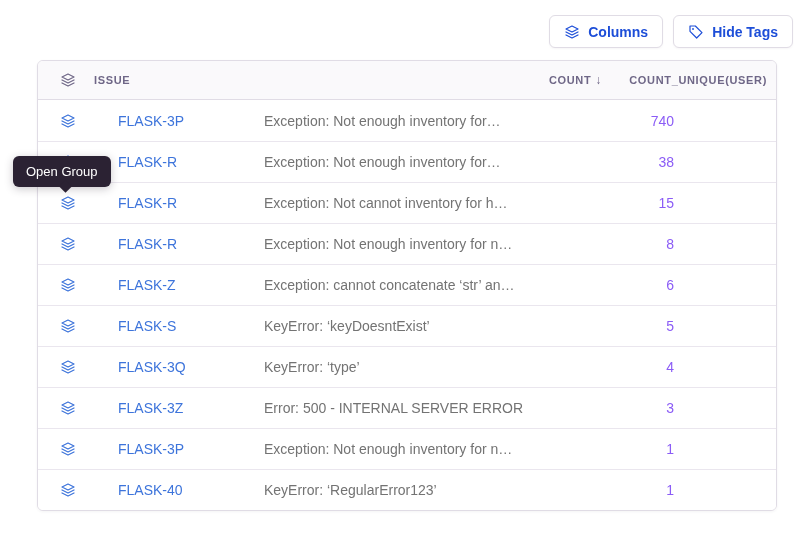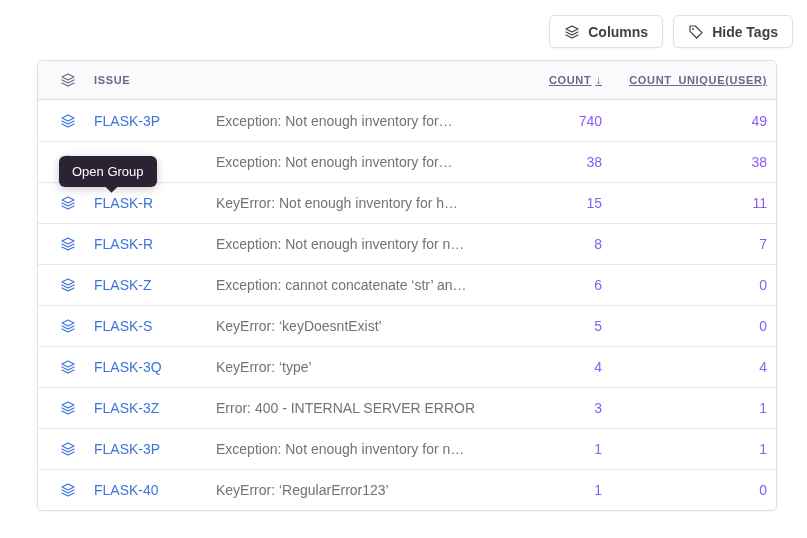--- a/index.html
+++ b/index.html
@@ -28,21 +28,21 @@
     display: inline-flex;
     align-items: center;
     gap: 8px;
     height: 33px;
     padding: 0 14px;
     background: #ffffff;
     border: 1px solid #e0dce5;
     border-radius: 6px;
     font-size: 14px;
     font-weight: 600;
-    color: #404040;
+    color: #1d4ed8;
     box-shadow: 0 1px 2px rgba(43,34,51,0.04);
     cursor: pointer;
     font-family: inherit;
   }
   .icon {
     width: 16px;
     height: 16px;
     fill: none;
     stroke: currentColor;
     stroke-width: 1.8;
@@ -68,37 +68,37 @@
   .thead, .row {
     display: grid;
     grid-template-columns: 56px 122px 300px 86px 176px;
     align-items: center;
   }
   .thead {
     height: 39px;
     background: #faf9fb;
     border-bottom: 1px solid #e0dce5;
   }
-  .row { height: 41px; background: #ffffff; }
+  .row { height: 41px; background: #ffffff; gap: 24px; }
   .row + .row { border-top: 1px solid #eae6ee; }
 
   .cell { overflow: hidden; white-space: nowrap; }
   .icon-cell {
     display: flex;
     align-items: center;
     padding-left: 22px;
   }
   .h {
     font-size: 11px;
     font-weight: 700;
     letter-spacing: 0.06em;
     color: #6f6787;
   }
   .num { text-align: right; }
-  .h.num { display: block; text-decoration: underline; }
+  .h.num { display: block; }
   .unique, .h-unique { padding-right: 11px; }
   .arrow { margin-left: 4px; font-size: 12px; font-weight: 400; }
 
   .issue {
     color: #3d74db;
     font-size: 14px;
     font-weight: 500;
     cursor: pointer;
   }
   .title {
@@ -115,21 +115,20 @@
     top: 156px;
     z-index: 20;
     background: #2b2233;
     color: #ffffff;
     font-size: 13px;
     font-weight: 400;
     padding: 8px 13px;
     border-radius: 6px;
     box-shadow: 0 2px 8px rgba(43,34,51,0.25);
     white-space: nowrap;
-    margin-left: 46px;
   }
   .tooltip-arrow {
     position: absolute;
     left: 48px;
     bottom: -4px;
     width: 9px;
     height: 9px;
     background: #2b2233;
     transform: rotate(45deg);
   }
@@ -213,21 +212,21 @@
       <span class="cell num numval unique">38</span>
     </div>
 
     <div class="row">
       <span class="cell icon-cell">
           <svg class="icon blue">
             <use href="#i-layers"></use>
           </svg>
         </span>
       <span class="cell issue">FLASK-R</span>
-      <span class="cell title">KeyError: Not enough inventory for h…</span>
+      <span class="cell title">Exception: Not cannot inventory for h…</span>
       <span class="cell num numval">15</span>
       <span class="cell num numval unique">11</span>
     </div>
 
     <div class="row">
       <span class="cell icon-cell">
           <svg class="icon blue">
             <use href="#i-layers"></use>
           </svg>
         </span>
@@ -273,21 +272,21 @@
       <span class="cell num numval unique">4</span>
     </div>
 
     <div class="row">
       <span class="cell icon-cell">
           <svg class="icon blue">
             <use href="#i-layers"></use>
           </svg>
         </span>
       <span class="cell issue">FLASK-3Z</span>
-      <span class="cell title">Error: 400 - INTERNAL SERVER ERROR</span>
+      <span class="cell title">Error: 500 - INTERNAL SERVER ERROR</span>
       <span class="cell num numval">3</span>
       <span class="cell num numval unique">1</span>
     </div>
 
     <div class="row">
       <span class="cell icon-cell">
           <svg class="icon blue">
             <use href="#i-layers"></use>
           </svg>
         </span>

